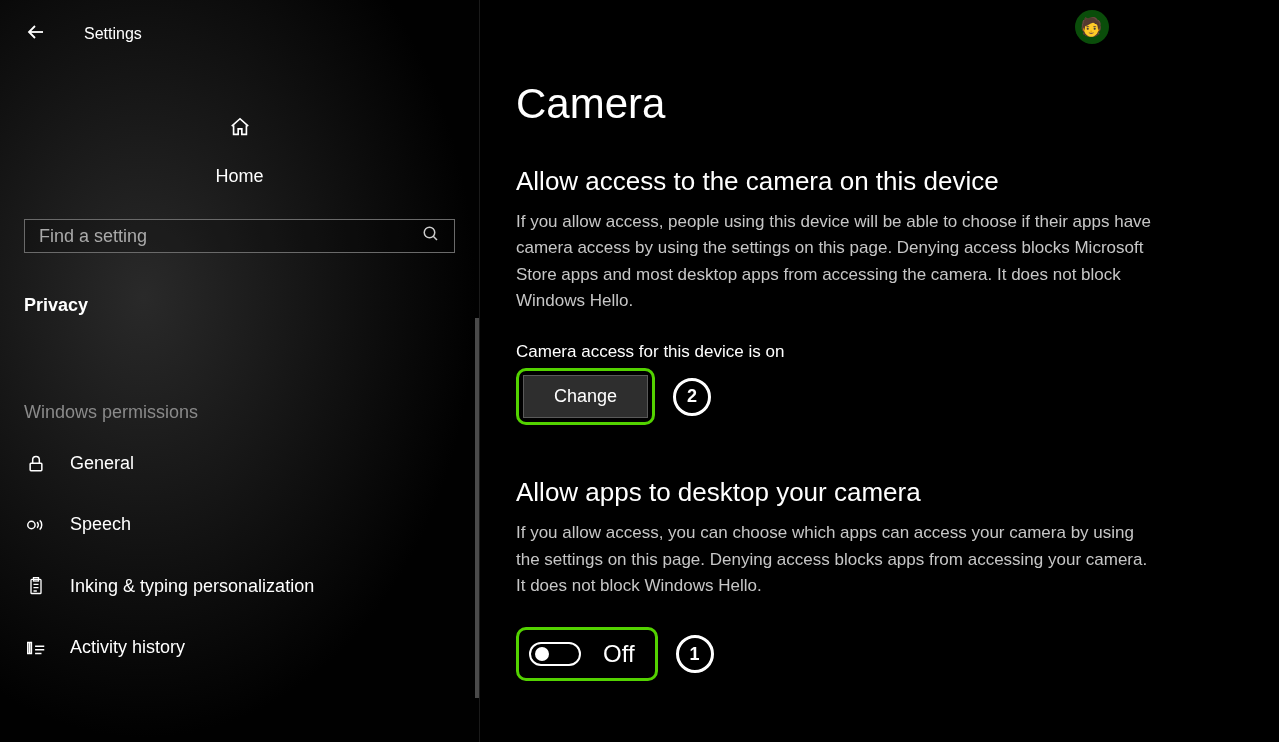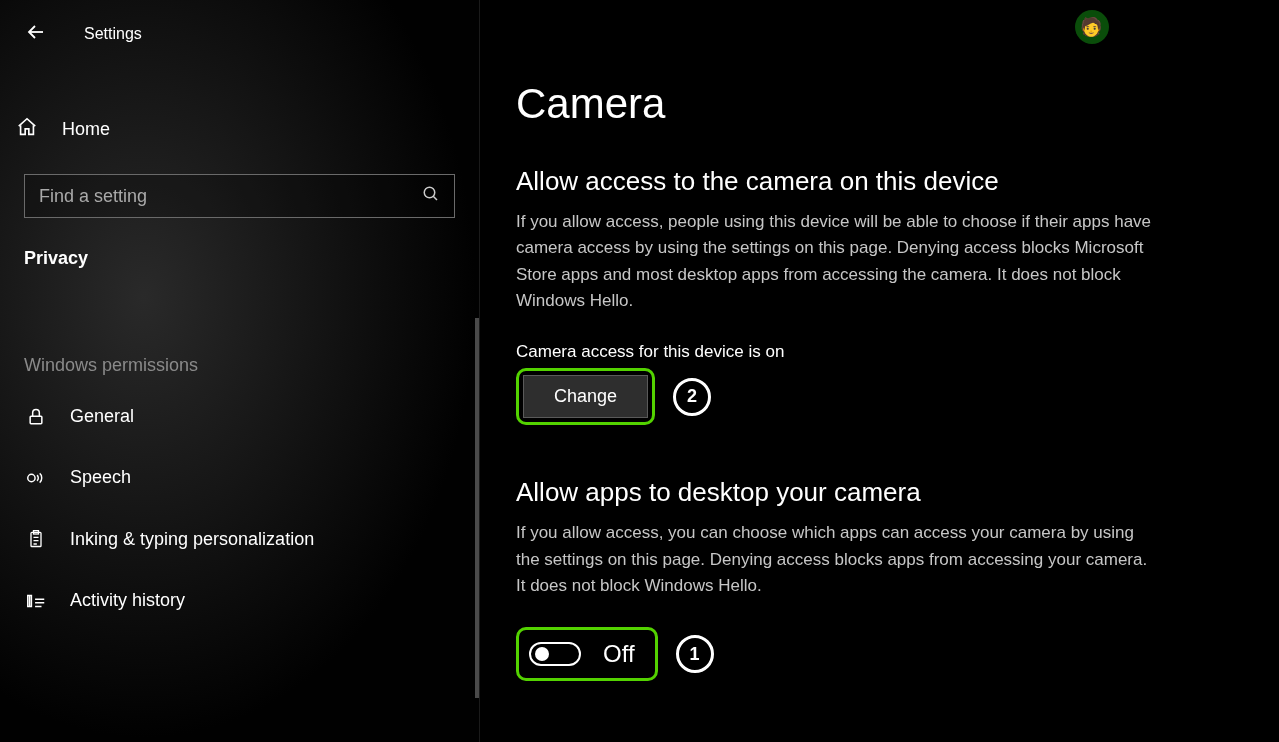--- a/index.html
+++ b/index.html
@@ -29,31 +29,32 @@
     gap: 36px;
     padding: 6px 24px 24px 24px;
   }
   .back-arrow svg { stroke: #fff; }
   .settings-title { font-size: 16px; font-weight: 400; }
 
   .home-row {
     display: flex;
     align-items: center;
     gap: 24px;
-    padding: 14px 16px;
+    padding: 14px 8px;
     margin-top: 30px;
     cursor: pointer;
+    flex-direction: column;
   }
   .home-icon svg, .nav-icon svg { stroke: #fff; fill: none; }
   .home-label { font-size: 18px; }
 
   .search-box {
-    margin: 18px 24px 4px 24px;
+    margin: 18px 24px 16px 24px;
     border: 1px solid #6a6a6a;
-    height: 44px;
+    height: 34px;
     display: flex;
     align-items: center;
     padding: 0 14px;
     background: rgba(0,0,0,0.2);
   }
   .search-input {
     flex: 1;
     background: transparent;
     border: none;
     color: #ccc;

